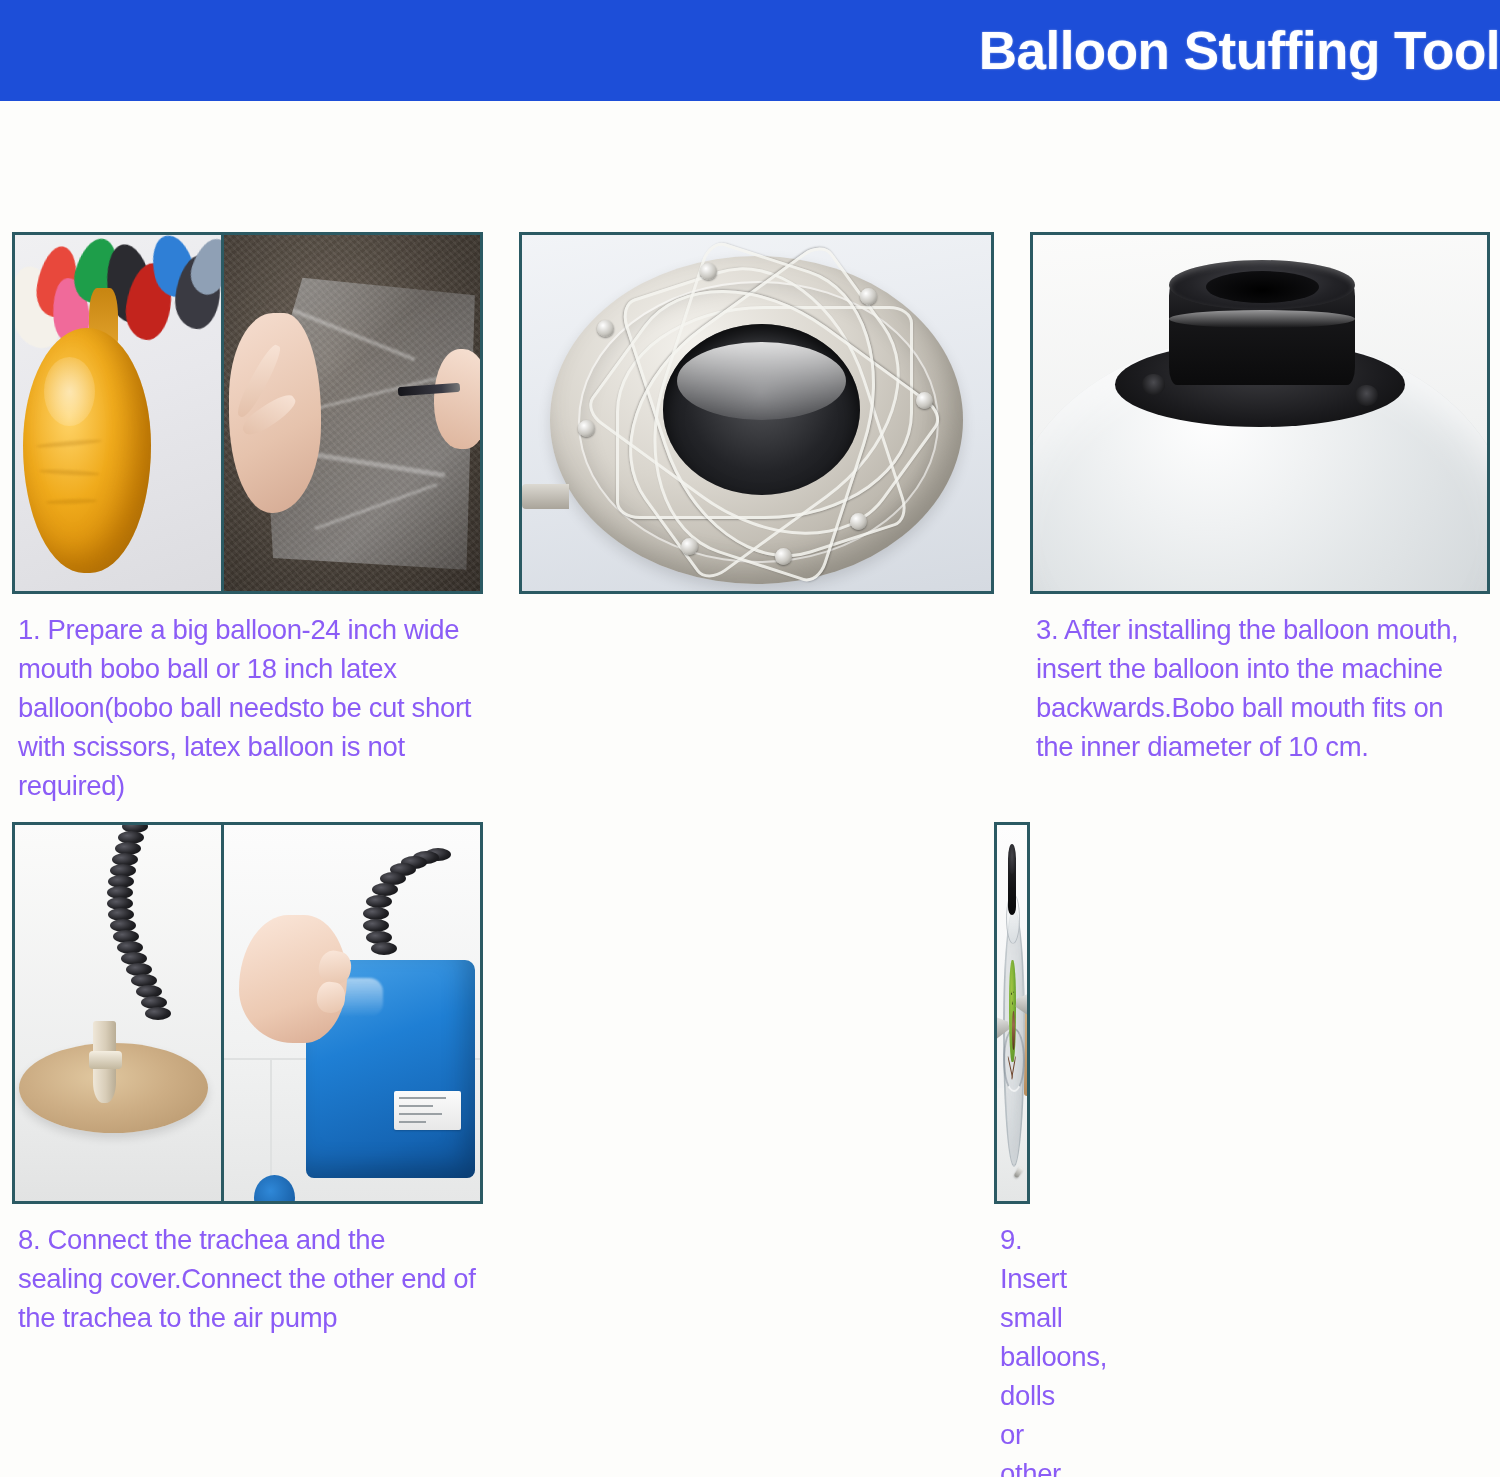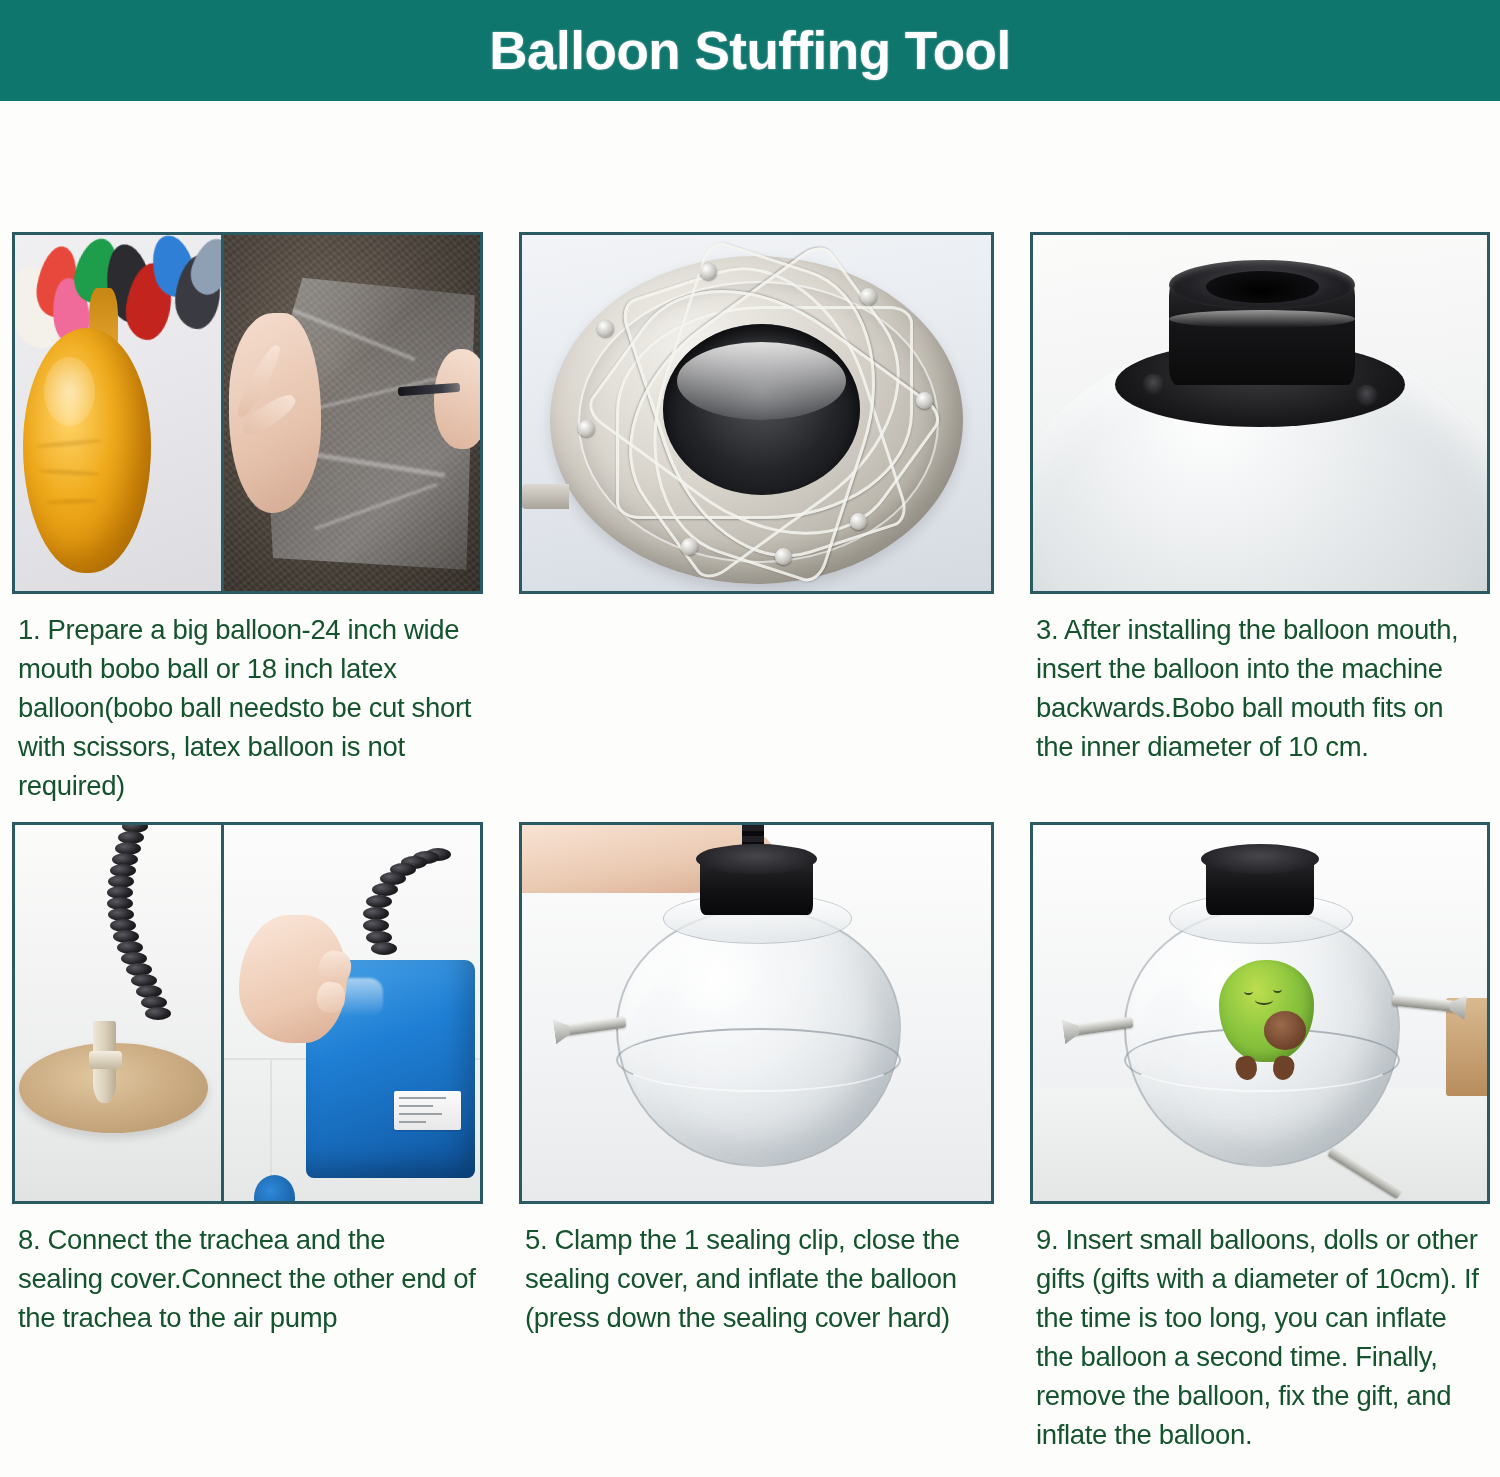--- a/index.html
+++ b/index.html
@@ -19,24 +19,24 @@
     height: 1477px;
     background: #fdfdfb;
   }
 
   
   .banner {
     position: absolute;
     left: 0; top: 0;
     width: 1500px;
     height: 101px;
-    background: #0f766e;
+    background: #1d4ed8;
     display: flex;
     align-items: center;
-    justify-content: center;
+    justify-content: flex-end;
   }
   .banner-title {
     color: #ffffff;
     font-family: "Liberation Sans", sans-serif;
     font-weight: bold;
     font-size: 53px;
     letter-spacing: -0.5px;
     line-height: 1;
     text-shadow: 0 0 2px rgba(255,255,255,0.55);
     white-space: nowrap;
@@ -83,21 +83,21 @@
     height: 100%;
   }
   .split > .half { position: relative; overflow: hidden; }
   .split > .half.left  { width: 44.5%; }
   .split > .half.right { width: 55.5%; border-left: 3px solid #2b5a63; }
 
   .caption {
     font-family: "Liberation Sans", sans-serif;
     font-size: 27.5px;
     line-height: 1.42;
-    color: #14532d;
+    color: #8b5cf6;
     letter-spacing: -0.35px;
     padding: 16px 6px 0 6px;
     box-sizing: border-box;
   }
   .caption.r1 { min-height: 228px; }
 
   
 
   
   .p1l { background: linear-gradient(160deg,#f0f0f2 0%, #e8e8ec 45%, #dcdce0 100%); }
@@ -580,33 +580,20 @@
               <span class="fg h4b"></span>
             </div>
           </div>
         </div>
       </div>
       <div class="caption">8. Connect the trachea and the sealing cover.Connect the other end of the trachea to the air pump</div>
     </div>
 
     <div class="cell spacer"></div>
 
-    <div class="cell">
-      <div class="photo r2 p5">
-        <div class="hand5"></div>
-        <div class="hose5"></div>
-        <div class="sphere"></div>
-        <div class="sphere-seam"></div>
-        <div class="sphere-top-lid"></div>
-        <div class="blackcap"></div>
-        <div class="blackcap-top"></div>
-        <div class="clip clip-l"></div>
-      </div>
-      <div class="caption">5. Clamp the 1 sealing clip, close the sealing cover, and inflate the balloon (press down the sealing cover hard)</div>
-    </div>
 
     <div class="cell spacer"></div>
 
     <div class="cell">
       <div class="photo r2 p5">
         <div class="table6"></div>
         <div class="woodbit"></div>
         <div class="sphere"></div>
         <div class="sphere-seam"></div>
         <div class="sphere-top-lid"></div>

